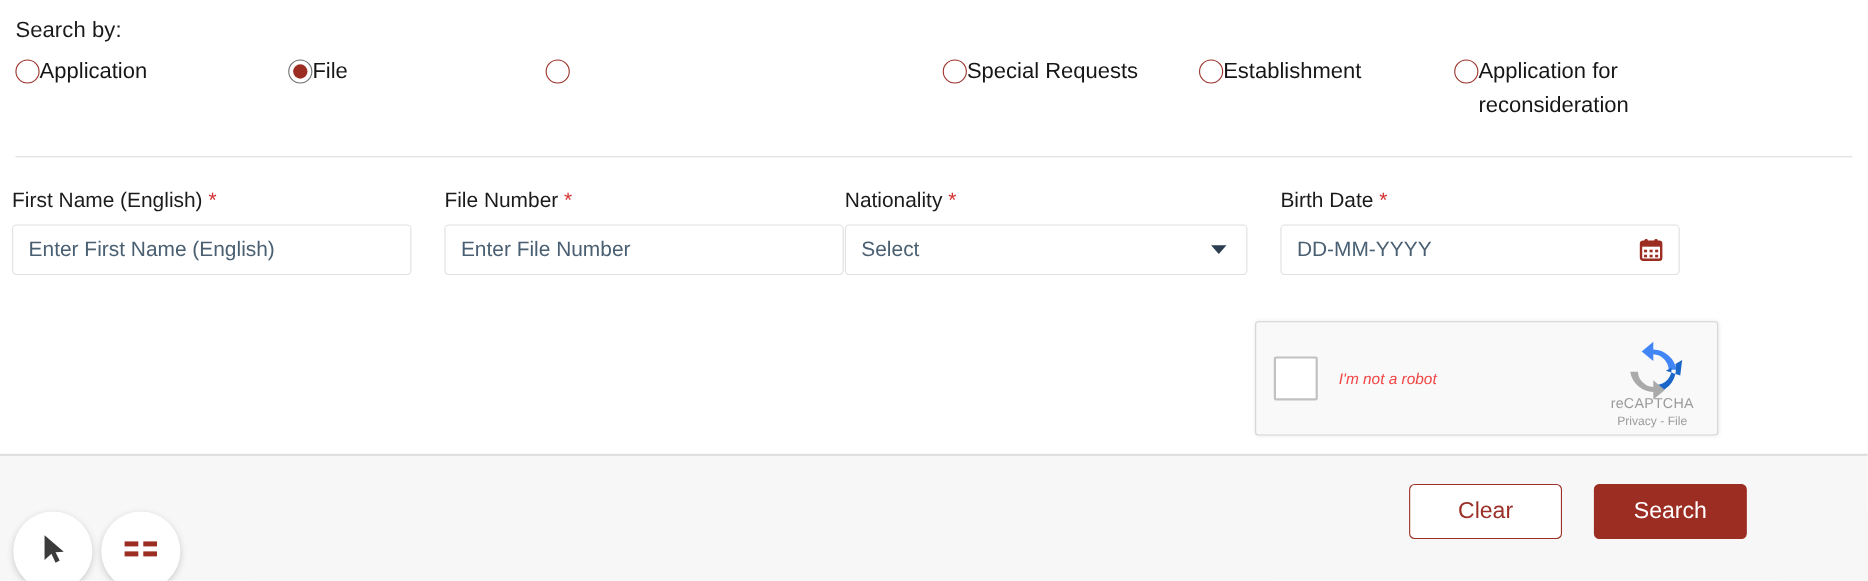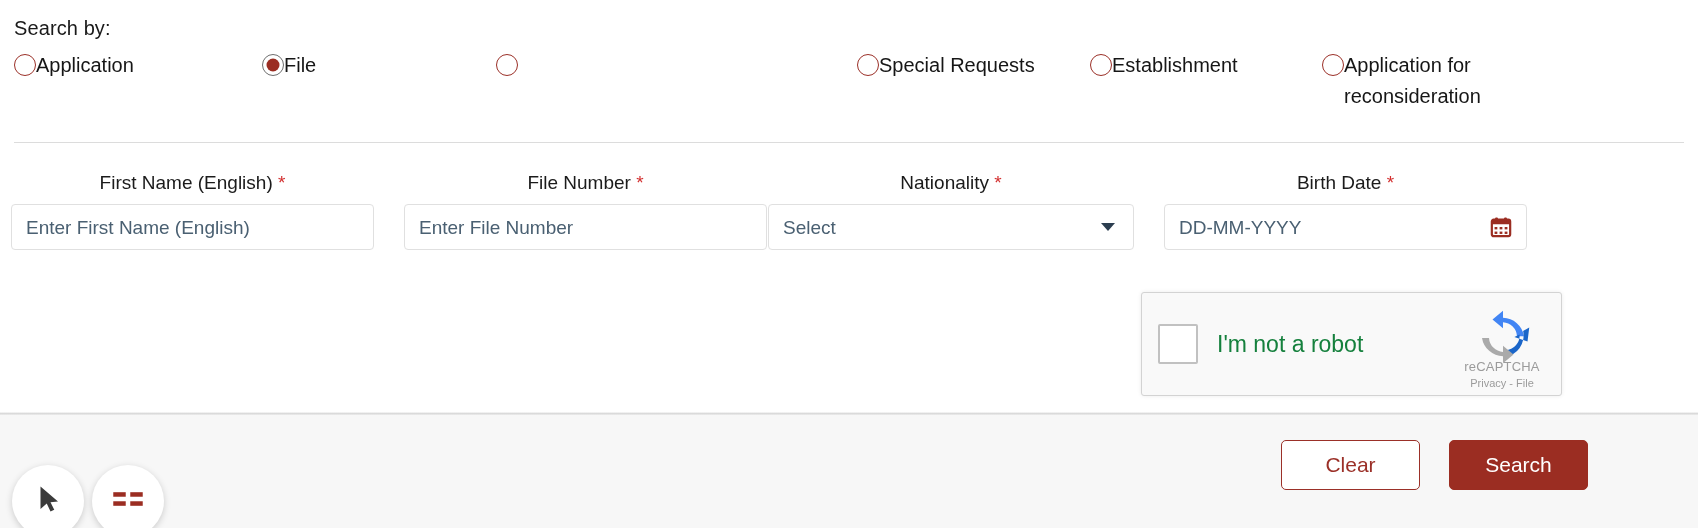--- a/index.html
+++ b/index.html
@@ -97,21 +97,20 @@
   .field {
     position: absolute;
     top: 0;
   }
 
   .field-label {
     font-size: 19px;
     color: #1b1b1b;
     margin-bottom: 10px;
     white-space: nowrap;
-    text-align: center;
   }
   .req {
     color: #d32f2f;
     font-size: 19px;
   }
 
   .field-control {
     position: relative;
     height: 46px;
     border: 1px solid #e0e0e0;
@@ -166,23 +165,24 @@
     width: 40px;
     height: 40px;
     margin-left: 16px;
     background: #ffffff;
     border: 2px solid #c1c1c1;
     border-radius: 2px;
     flex: 0 0 auto;
   }
   .rc-text {
     margin-left: 19px;
-    font-size: 23px;
-    color: #15803d;
+    font-size: 14px;
+    color: #ef4444;
     flex: 1 1 auto;
+    font-style: italic;
   }
   .rc-brand {
     width: 112px;
     height: 100%;
     position: relative;
     flex: 0 0 auto;
   }
   .rc-logo {
     position: absolute;
     left: 26px;

